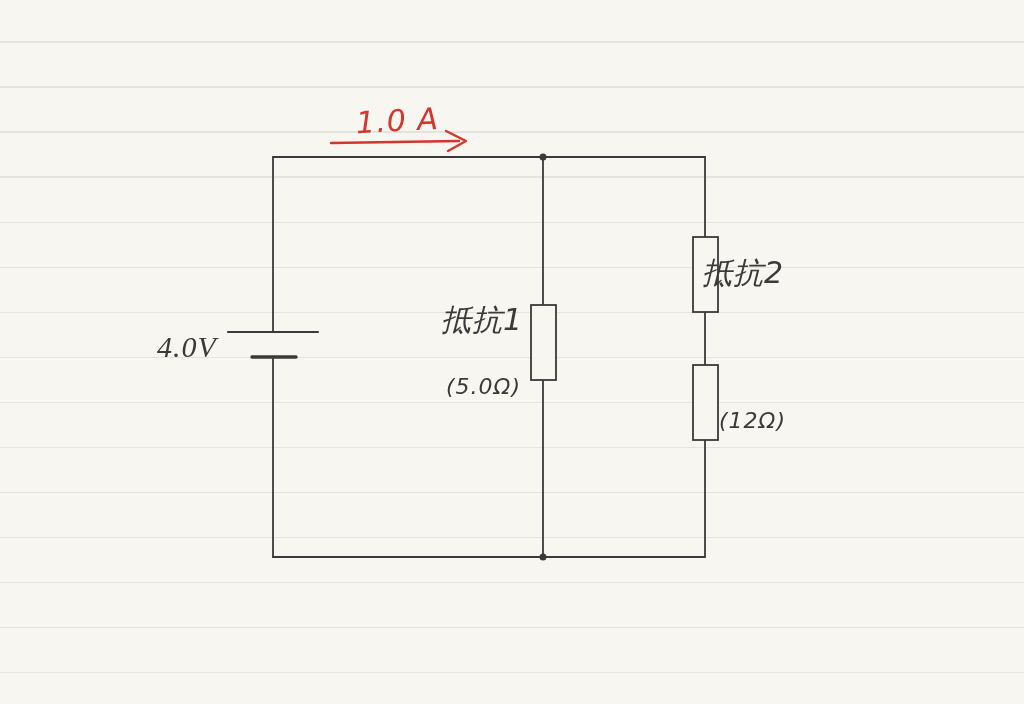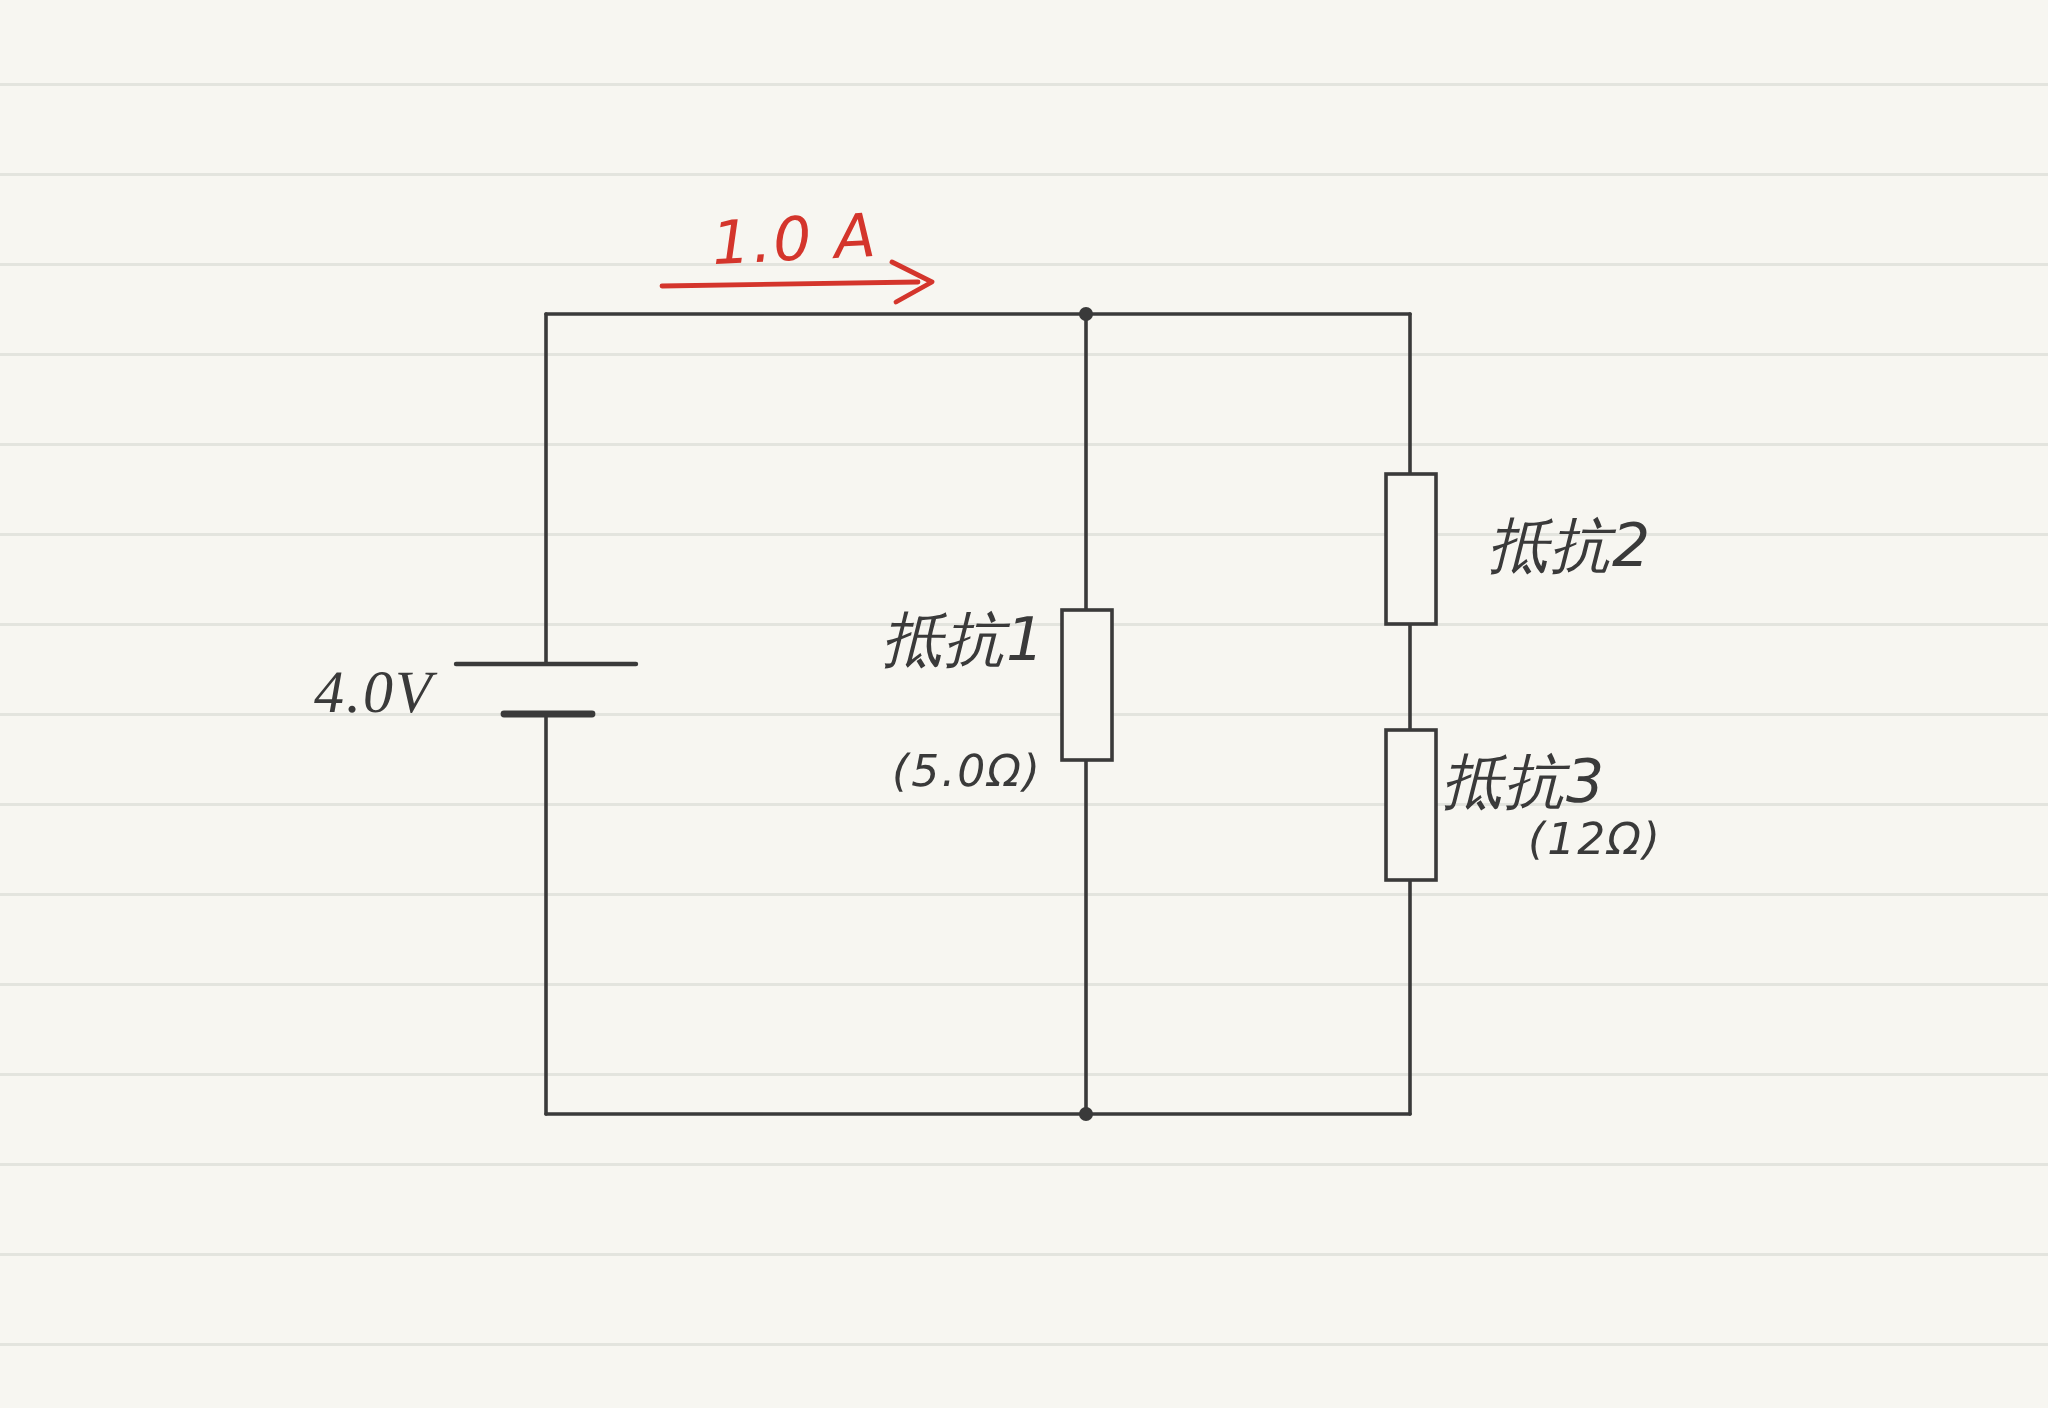--- a/index.html
+++ b/index.html
@@ -79,18 +79,17 @@
     </g>
   </svg>
 
   <div class="label red lbl-big tilt" style="left:356px; top:103px;">1.0 A</div>
 
   <div class="label lbl-big" style="left:157px; top:330px;font-family:Liberation Serif, serif;">4.0V</div>
 
   <div class="label lbl-big" style="left:441px; top:300px;">抵抗1</div>
   <div class="label lbl-small" style="left:446px; top:350px;margin-top:24px;">(5.0Ω)</div>
 
-  <div class="label lbl-big" style="left:744px; top:253px;">抵抗2</div>
+  <div class="label lbl-big" style="left:702px; top:253px;">抵抗2</div>
 
-  <div class="label lbl-big" style="left:721px; top:371px;">抵抗3</div>
-  <div class="label lbl-small" style="left:719px; top:408px;margin-left:45px;">(12Ω)</div>
+  <div class="label lbl-small" style="left:719px; top:408px;">(12Ω)</div>
 
 </div>
 
 </body></html>

